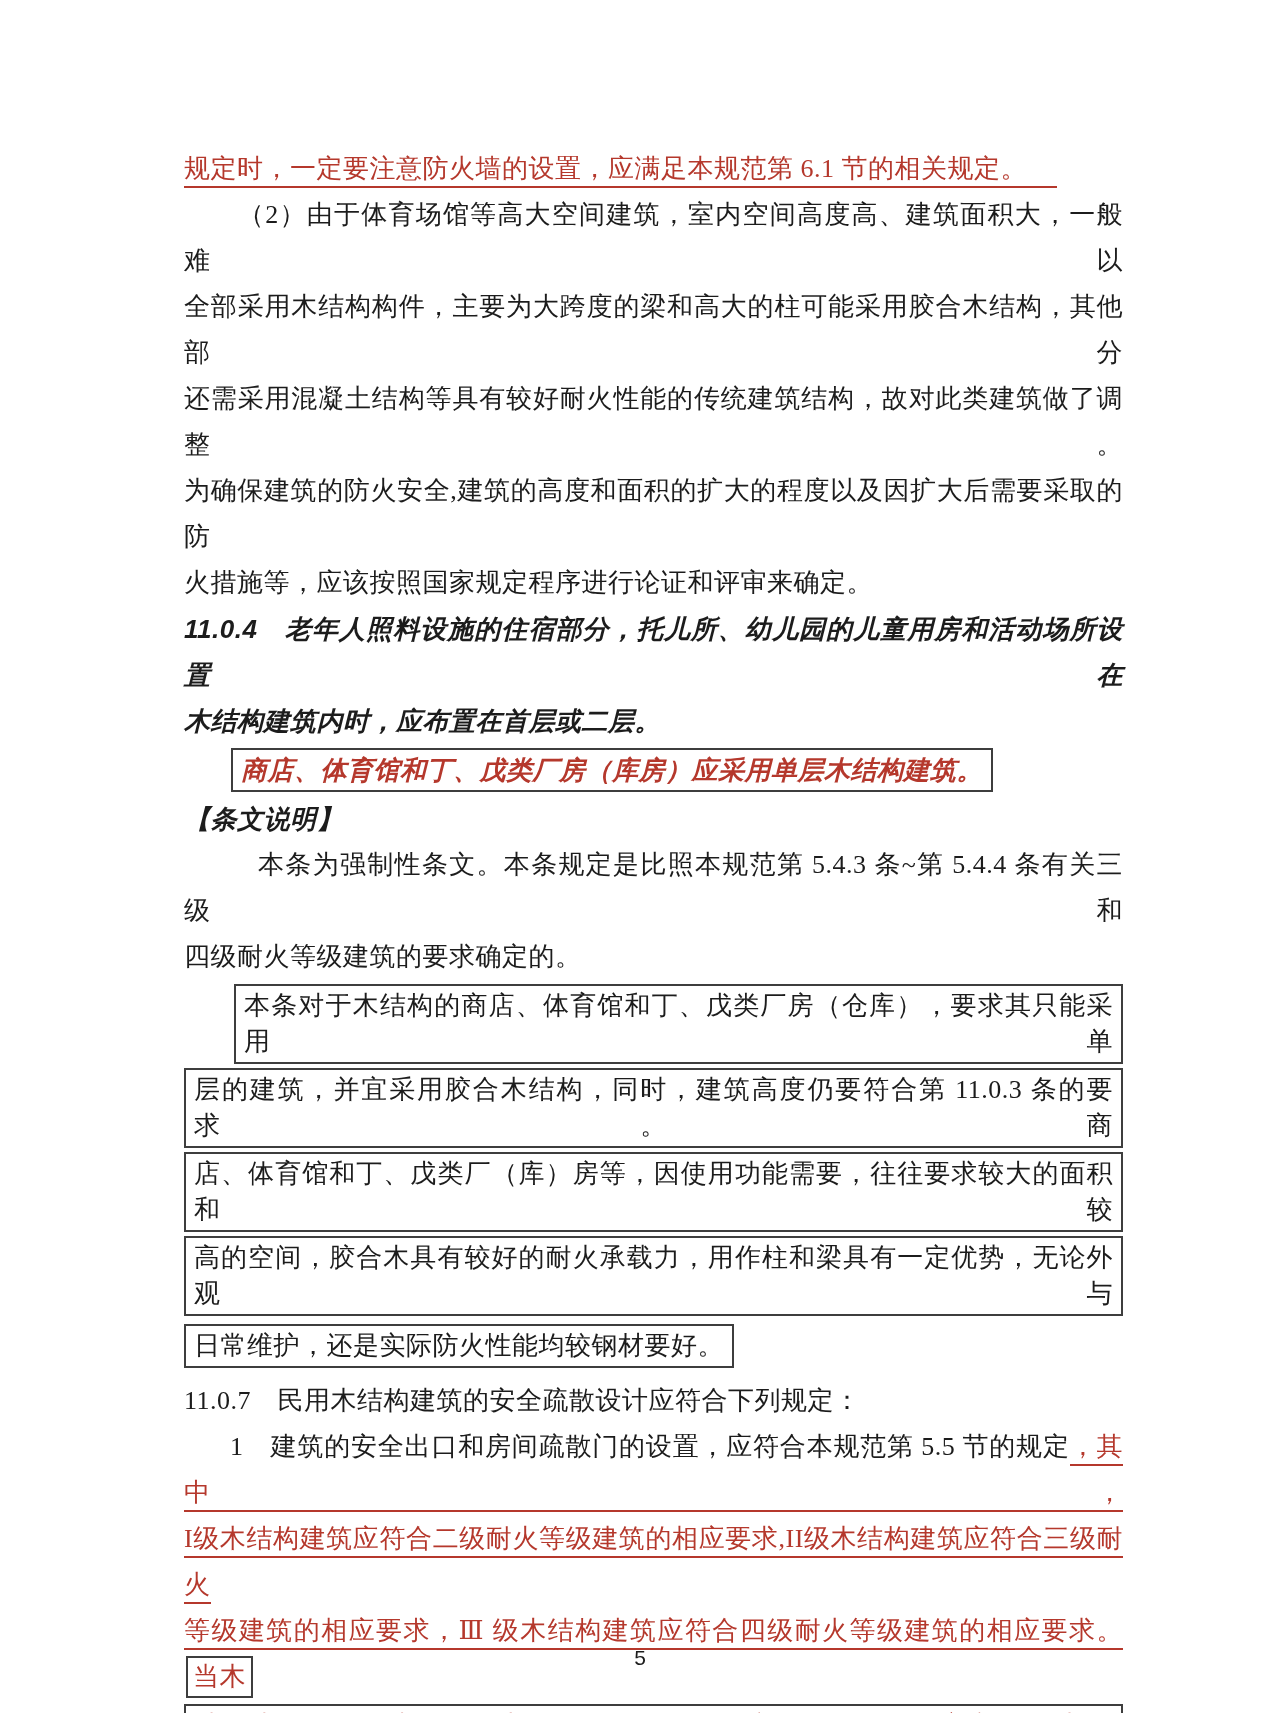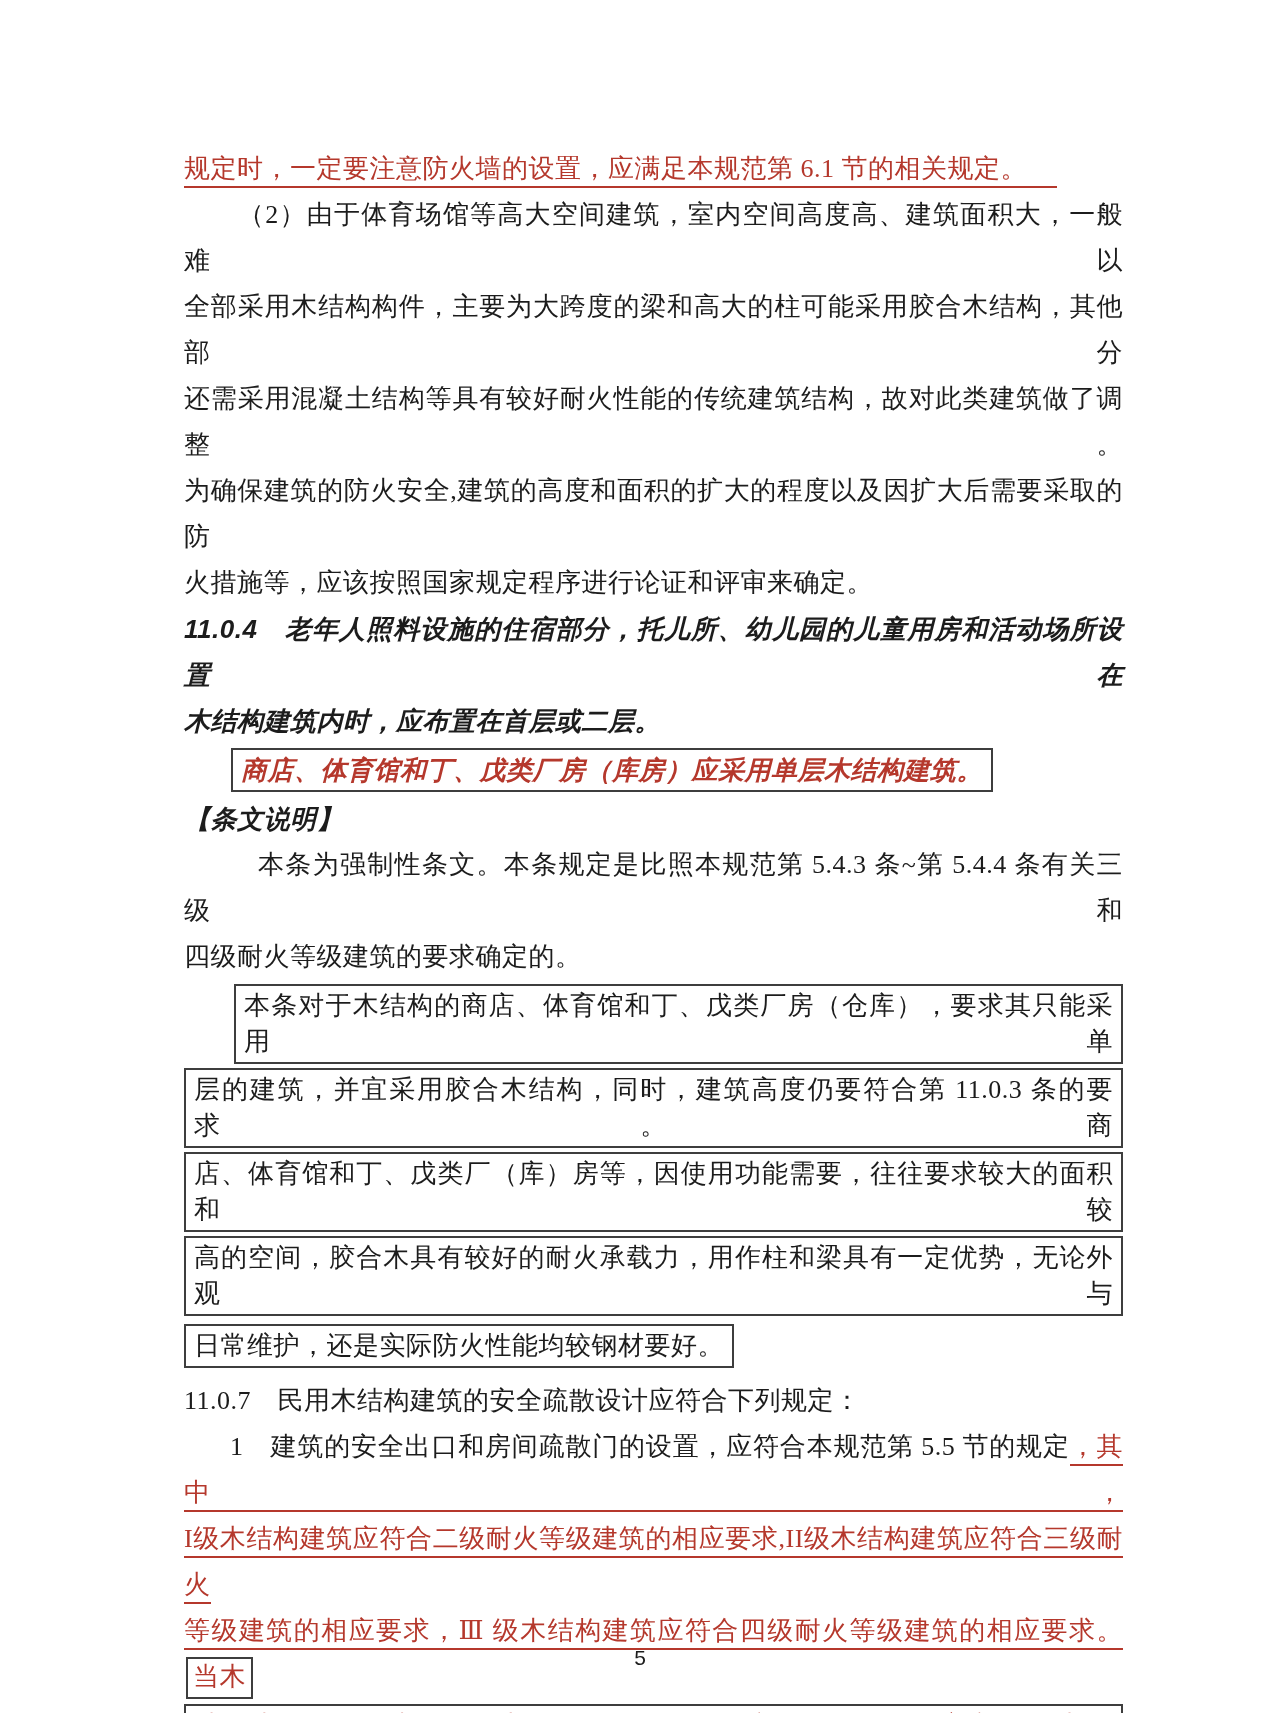--- a/index.html
+++ b/index.html
@@ -22,21 +22,20 @@
     padding:2px 8px;
     margin:4px 0;
   }
   .fitbox{display:inline-block;}
   .inlinebox{
     display:inline-block;
     border:2px solid #3e3e3e;
     line-height:32px;
     padding:3px 5px;
     margin-left:2px;
-    font-family:Liberation Mono, monospace;
   }
   .sup{vertical-align:super;font-size:15px;line-height:0;}
   .footer{
     position:absolute;top:1646px;left:0;width:100%;
     text-align:center;font-size:21px;color:#1c1c1c;
     font-family:"Liberation Sans","DejaVu Sans",sans-serif;
   }
 </style>
 </head>
 <body>

